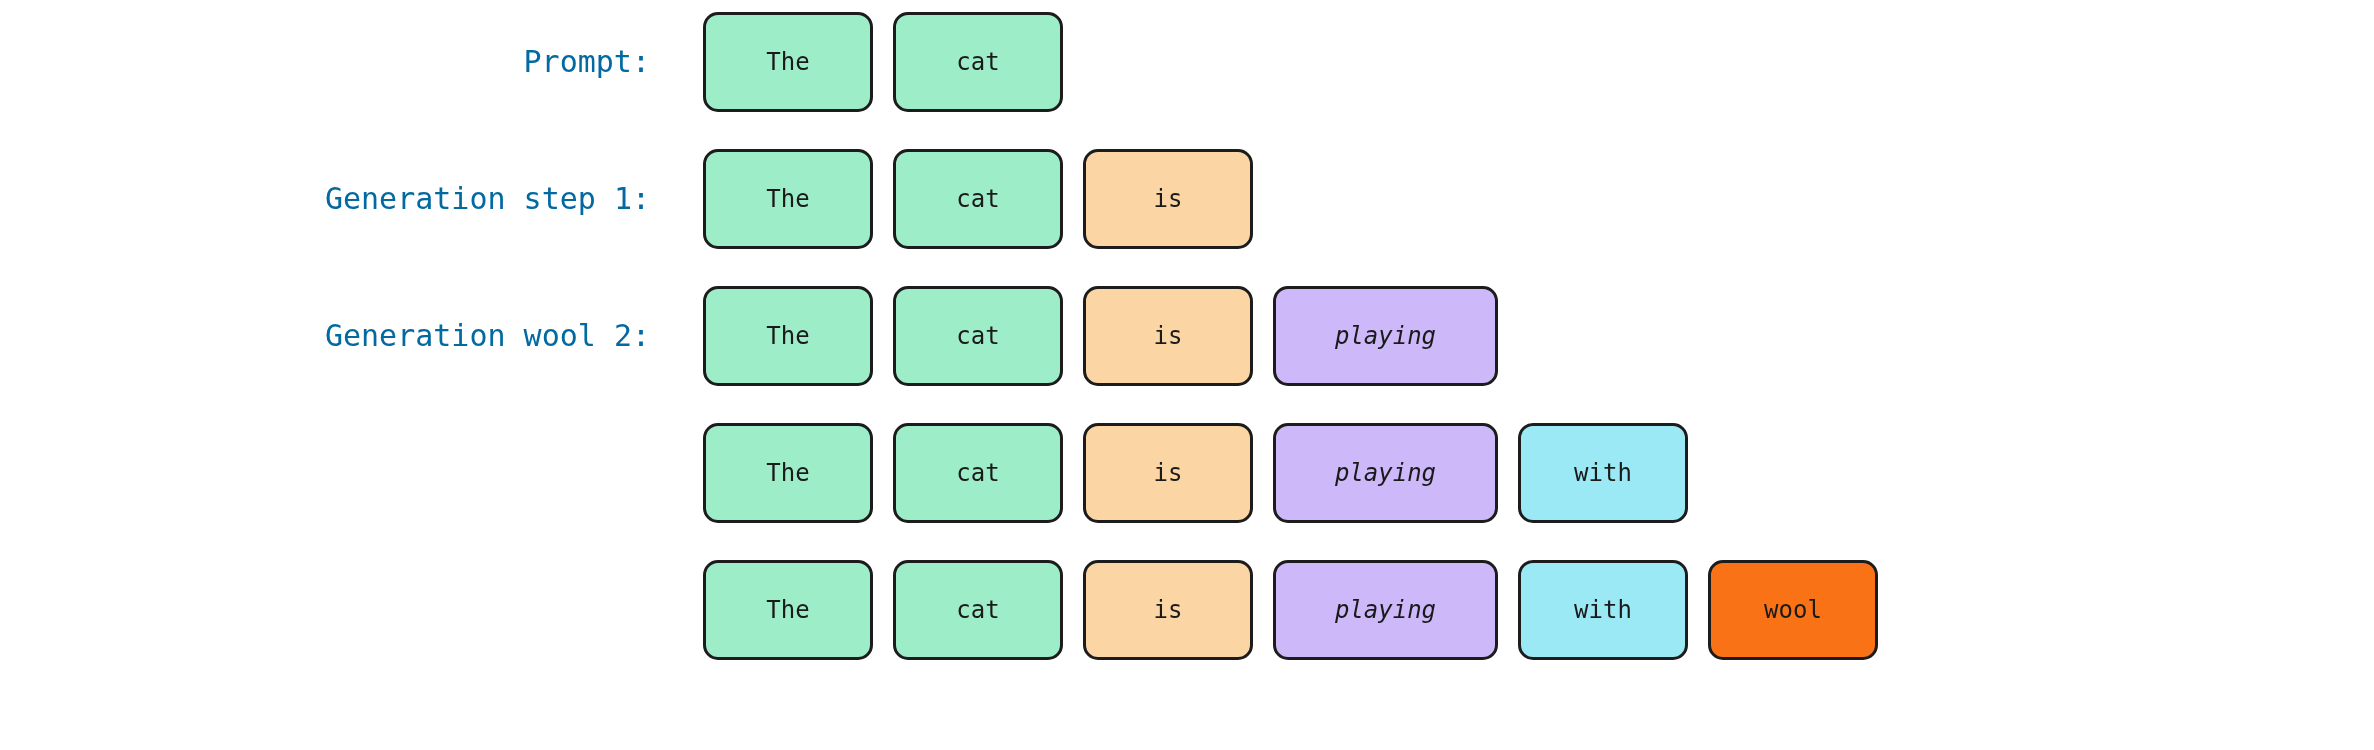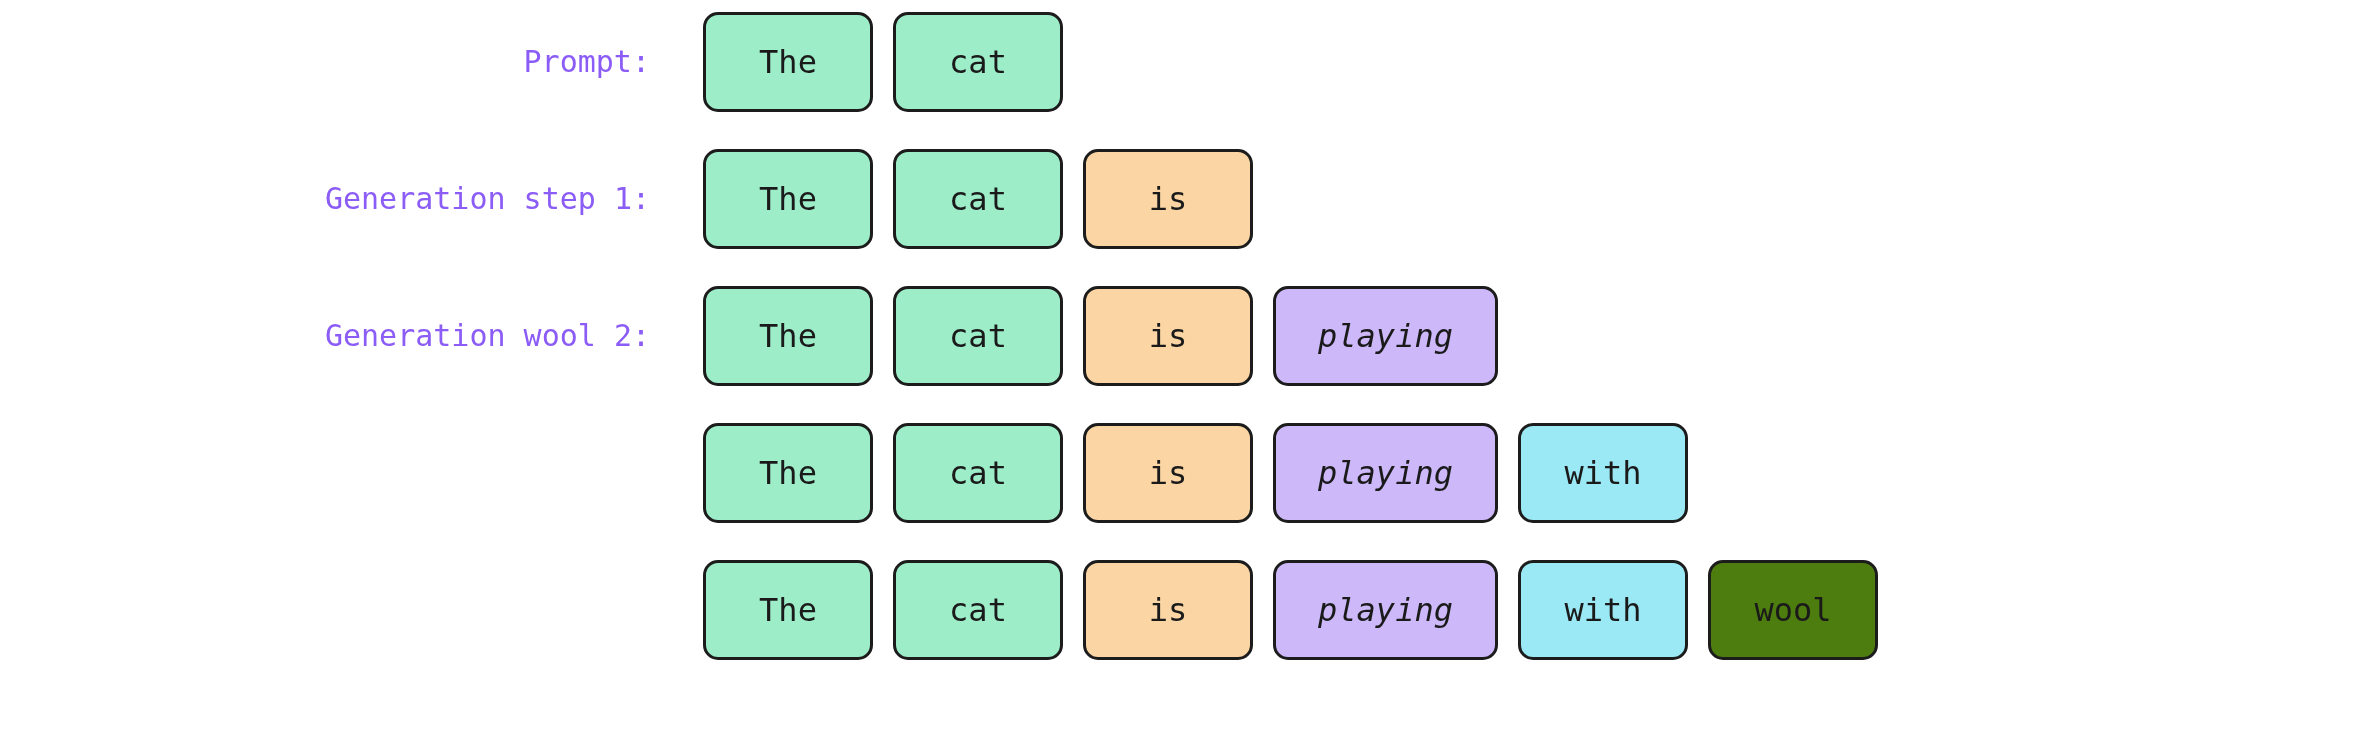--- a/index.html
+++ b/index.html
@@ -30,21 +30,21 @@
   }
 
   .row-label {
     position: absolute;
     right: 1724px;           
     width: 600px;
     text-align: right;
     font-family: "DejaVu Sans Mono", "Liberation Mono", monospace;
     font-size: 30px;
     line-height: 104px;
-    color: #8b5cf6;
+    color: #0369a1;
     white-space: pre;
     letter-spacing: 0px;
   }
 
   .tokens {
     position: absolute;
     left: 703px;
     display: flex;
     flex-direction: row;
     align-items: center;
@@ -54,21 +54,21 @@
 
   .token {
     box-sizing: border-box;
     height: 100px;
     border: 3px solid #1c1c1c;
     border-radius: 15px;
     display: flex;
     align-items: center;
     justify-content: center;
     font-family: "DejaVu Sans Mono", "Liberation Mono", monospace;
-    font-size: 32px;
+    font-size: 24px;
     color: #1a1a1a;
     white-space: pre;
     user-select: none;
   }
 
   
   .w-short { width: 170px; }
   .w-long  { width: 225px; font-style: italic; }
 </style>
 </head>
@@ -108,16 +108,16 @@
         <div class="token w-short" style="background: rgb(155, 233, 245);"><span>with</span></div>
       </div>
     </div>
     <div class="row" style="top: 558px; width: 2374px;">
       <div class="tokens" style="left: 703px;">
         <div class="token w-short" style="background: rgb(157, 237, 201);"><span>The</span></div>
         <div class="token w-short" style="background: rgb(157, 237, 201);"><span>cat</span></div>
         <div class="token w-short" style="background: rgb(251, 214, 164);"><span>is</span></div>
         <div class="token w-long" style="background: rgb(205, 184, 250);"><span>playing</span></div>
         <div class="token w-short" style="background: rgb(155, 233, 245);"><span>with</span></div>
-        <div class="token w-short" style="background: #4d7c0f;"><span>wool</span></div>
+        <div class="token w-short" style="background: #f97316;"><span>wool</span></div>
       </div>
     </div>
   </div>
 
 </body></html>

